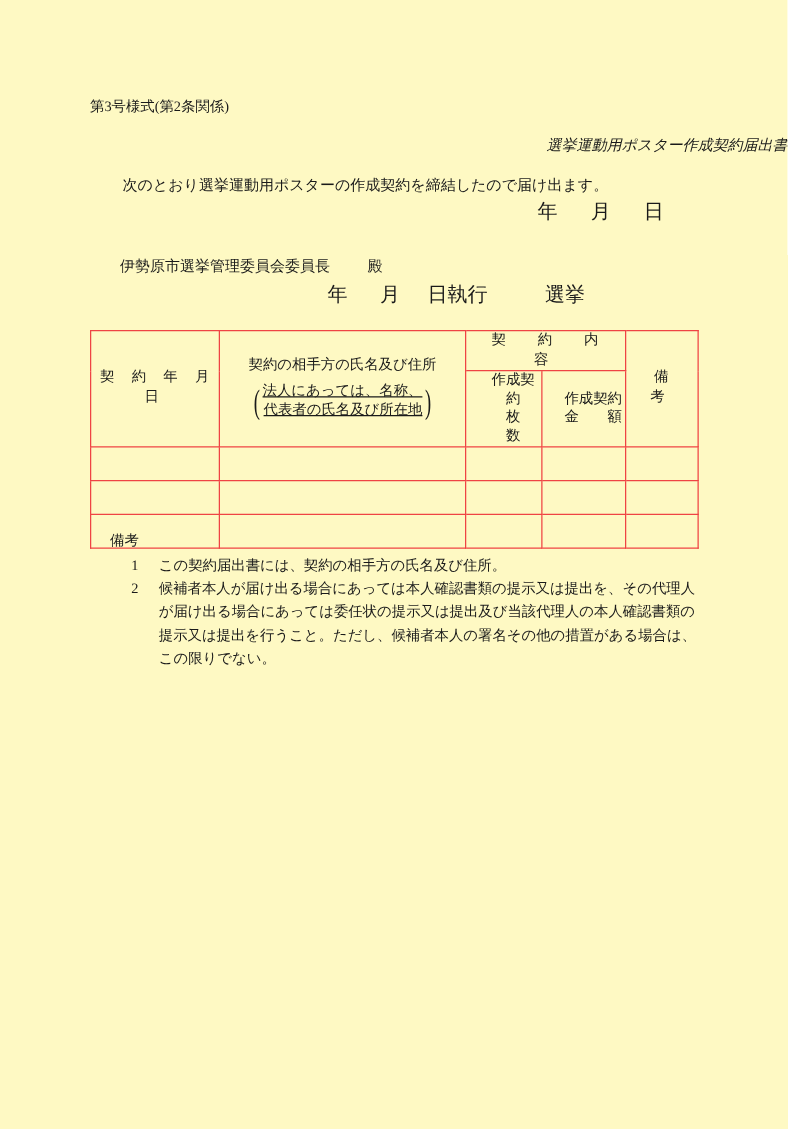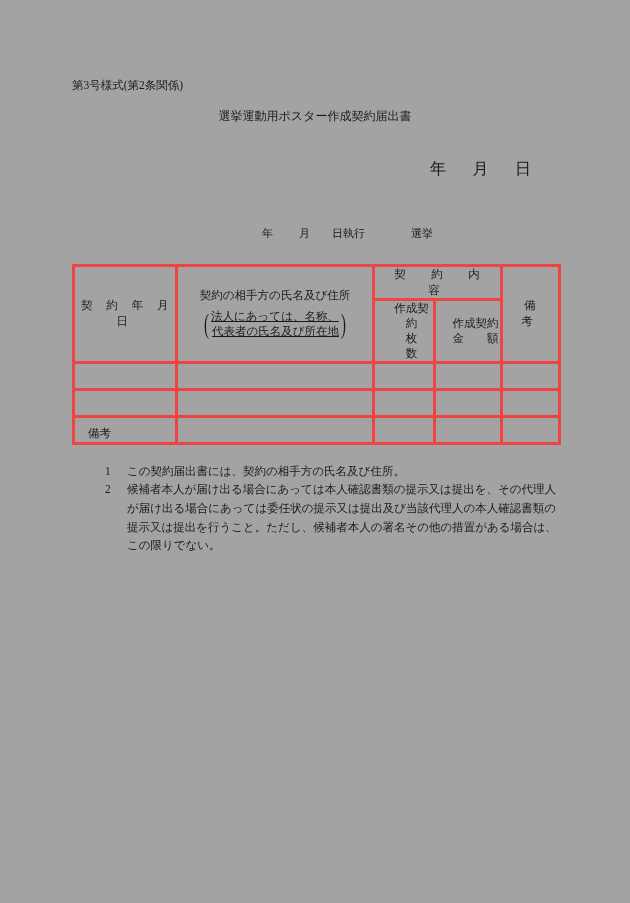--- a/index.html
+++ b/index.html
@@ -11,40 +11,41 @@
     width: 630px;
     height: 903px;
     position: relative;
     font-family: "Liberation Serif", "DejaVu Serif", serif;
     color: #1a1a1a;
     -webkit-font-smoothing: antialiased;
   }
   .page {
     position: absolute;
     inset: 0;
-    background: #a3a3a3;
+    background: #fef9c3;
     padding-left: 18px;
   }
 
   
   .form-no {
     position: absolute;
     left: 72px;
     top: 78px;
     font-size: 11.5px;
     white-space: nowrap;
   }
   .doc-title {
     position: absolute;
     left: 0;
     right: 0;
     top: 108px;
-    text-align: center;
-    font-size: 12px;
-    white-space: nowrap;
+    text-align: right;
+    font-size: 12px;
+    white-space: nowrap;
+    font-style: italic;
   }
   .intro {
     position: absolute;
     left: 98px;
     top: 140px;
     font-size: 12px;
     white-space: nowrap;
   }
   .date-line-top {
     position: absolute;
@@ -62,21 +63,21 @@
     top: 205px;
     font-size: 12px;
     white-space: nowrap;
   }
   .addressee .hon { margin-left: 30px; }
 
   .exec-line {
     position: absolute;
     left: 262px;
     top: 226px;
-    font-size: 11px;
+    font-size: 16px;
     white-space: nowrap;
   }
   .exec-line .g1 { display: inline-block; width: 26px; }
   .exec-line .g2 { display: inline-block; width: 22px; }
   .exec-line .g3 { display: inline-block; width: 46px; }
 
   .candidate-line {
     position: absolute;
     left: 318px;
     top: 244px;
@@ -92,21 +93,21 @@
     left: 72px;
     top: 264px;
     width: 486px;
   }
   table.form {
     border-collapse: collapse;
     width: 486px;
     table-layout: fixed;
   }
   table.form td {
-    border: 3px solid #ef4444;
+    border: 1px solid #ef4444;
     padding: 0;
     text-align: center;
     vertical-align: middle;
     font-size: 11.5px;
     line-height: 1.35;
   }
   .c-date  { width: 103px; }
   .c-party { width: 197px; }
   .c-sheet { width: 61px; }
   .c-amount{ width: 67px; }
@@ -149,45 +150,49 @@
 
   
   .notes {
     position: absolute;
     left: 88px;
     top: 424px;
     width: 470px;
     font-size: 11.5px;
     line-height: 1.62;
   }
-  .notes-head { margin: 0 0 19px 0; }
+  .notes-head { margin: 0 0 1px 0; }
   .note-item {
     display: flex;
     margin-left: 17px;
   }
   .note-num {
     width: 22px;
     flex: 0 0 22px;
   }
   .note-body { flex: 1; }
 </style>
 </head>
 <body>
 
 <div class="page">
 
   <div class="form-no">第3号様式(第2条関係)</div>
 
   <div class="doc-title">選挙運動用ポスター作成契約届出書</div>
 
+  <div class="intro">次のとおり選挙運動用ポスターの作成契約を締結したので届け出ます。</div>
 
   <div class="date-line-top">
     <span>年</span><span class="gap"></span><span>月</span><span class="gap"></span><span>日</span>
   </div>
 
+  <div class="addressee">
+    <span>伊勢原市選挙管理委員会委員長</span><span class="hon">殿</span>
+  </div>
 
   <div class="exec-line">
     <span>年</span><span class="g1"></span><span>月</span><span class="g2"></span><span>日執行</span><span class="g3"></span><span>選挙</span>
   </div>
 
 
   <div class="tbl-wrap">
     <table class="form">
       <colgroup>
         <col class="c-date">

